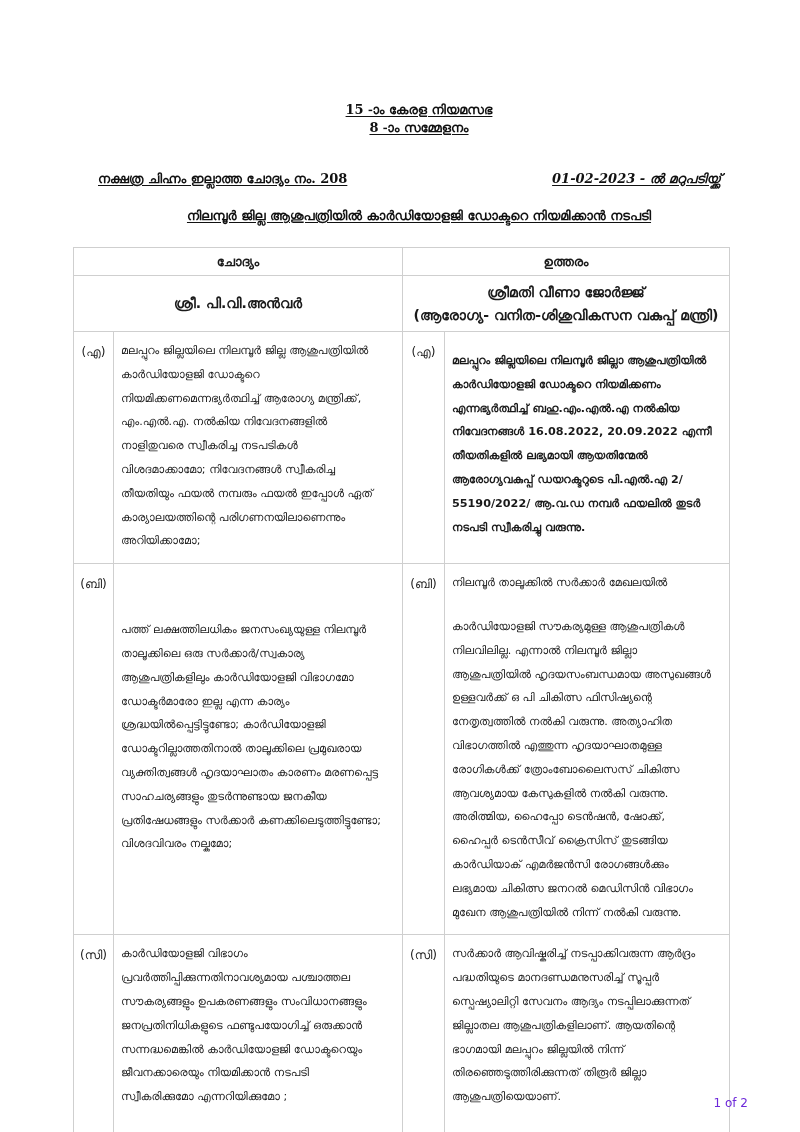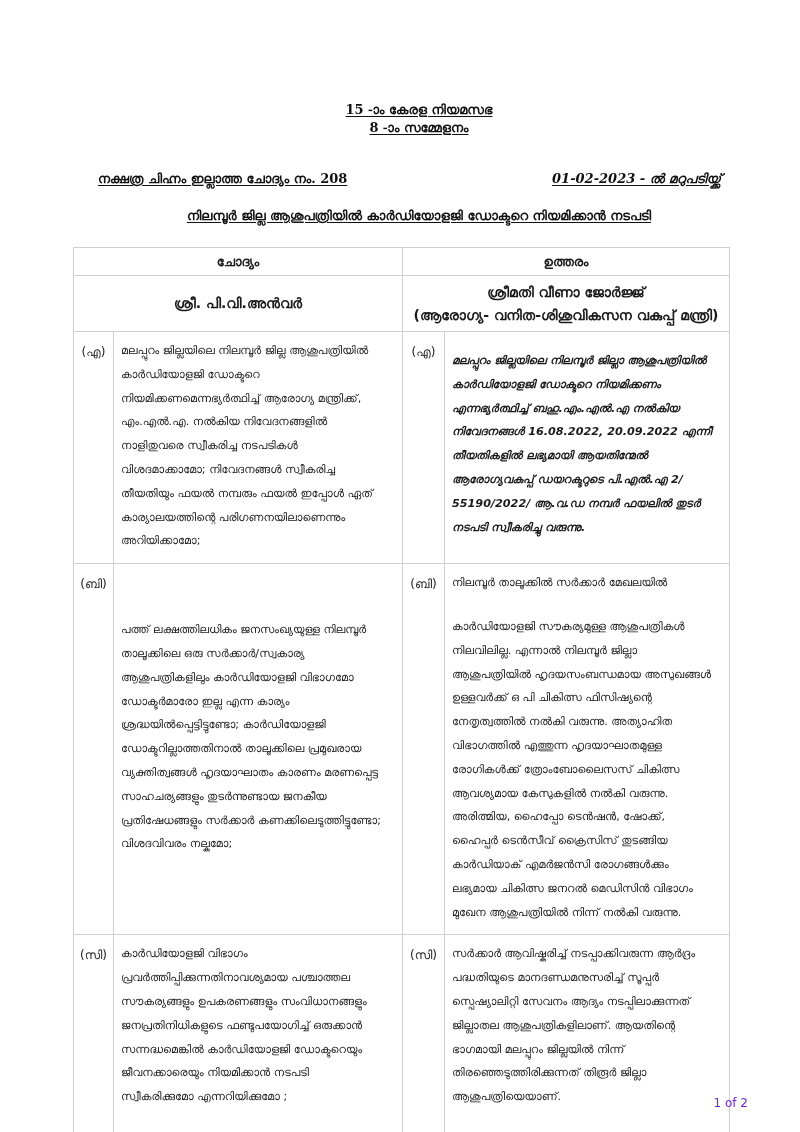--- a/index.html
+++ b/index.html
@@ -75,21 +75,21 @@
       line-height: 23px;
     }
     .lbl {
       text-align: center;
       padding-top: 9px !important;
       font-size: 12px;
     }
     .txt {
       padding: 7px 6px 10px 7px !important;
     }
-    .txt.bold { font-weight: bold; font-style: italic; }
+    .txt.bold { font-weight: bold; }
     .row-a td { height: 203px; }
     .row-b td { height: 333px; }
     .row-c td { height: 205px; }
     .line { display: block; }
     .gap { display: block; height: 20px; }
     .pad-top-b { display: block; height: 47px; }
     .ans-a-top { display: block; height: 10px; }
 
     #page-num {
       position: absolute;

